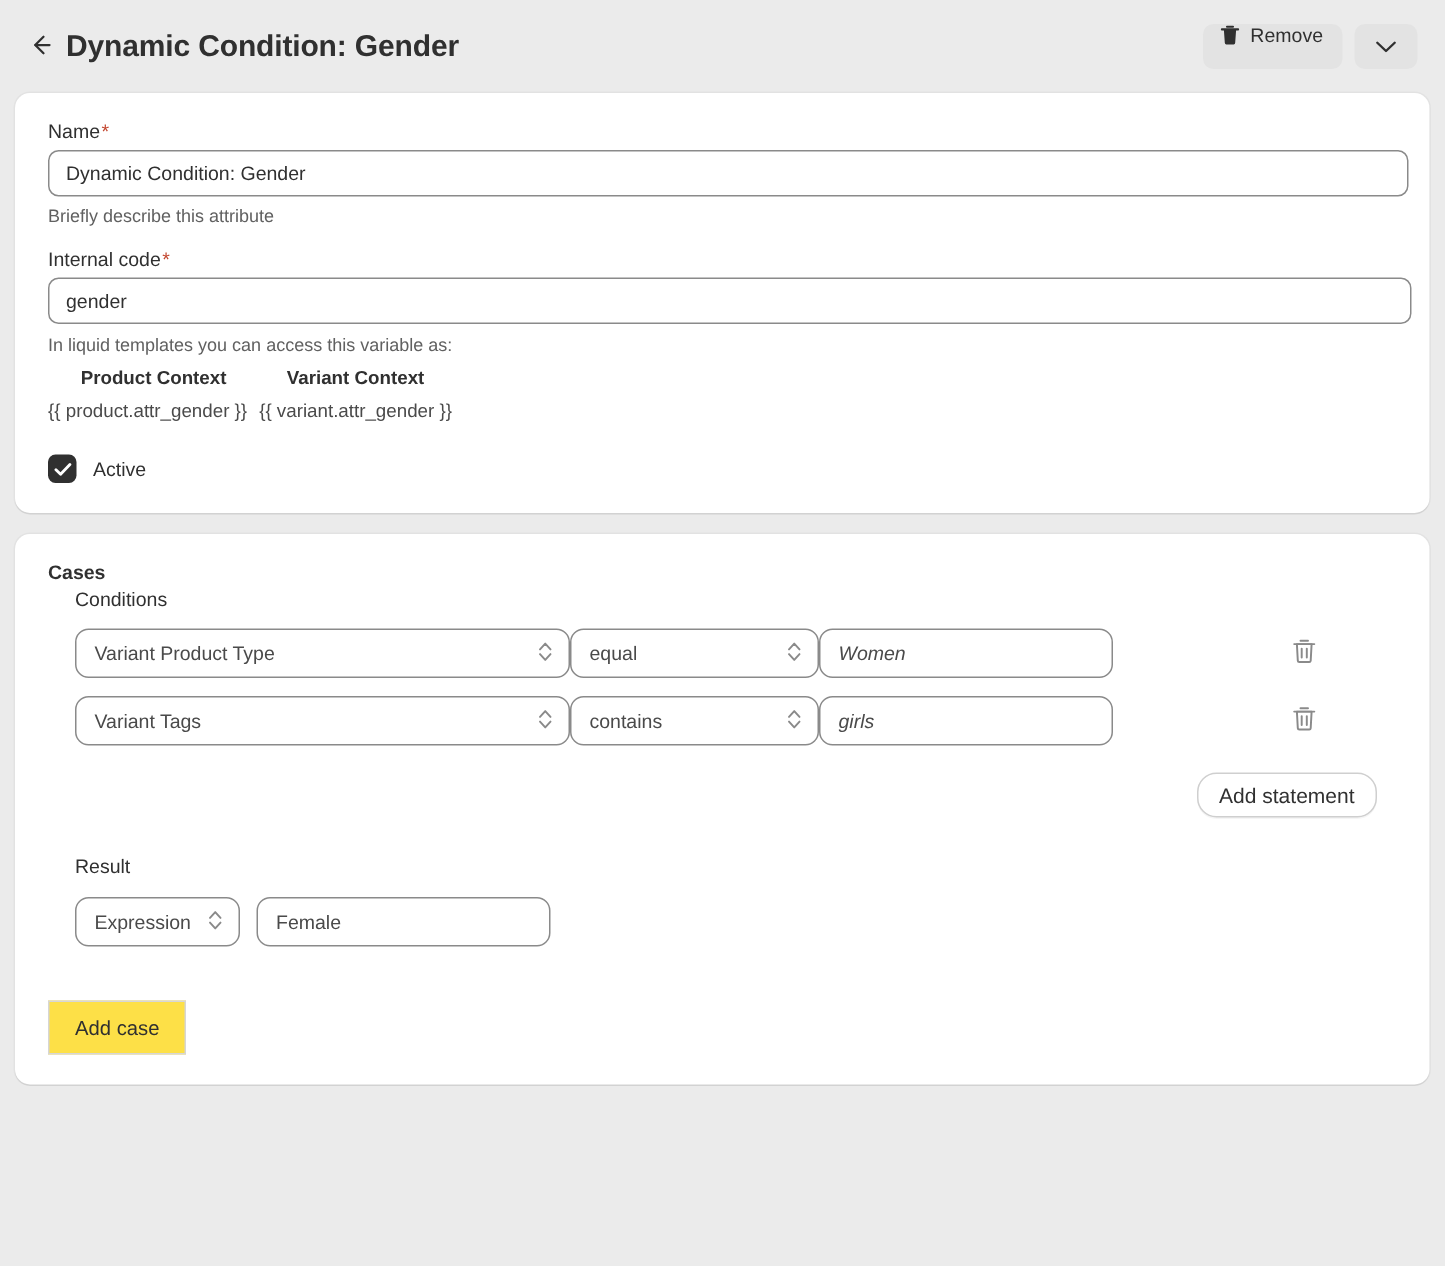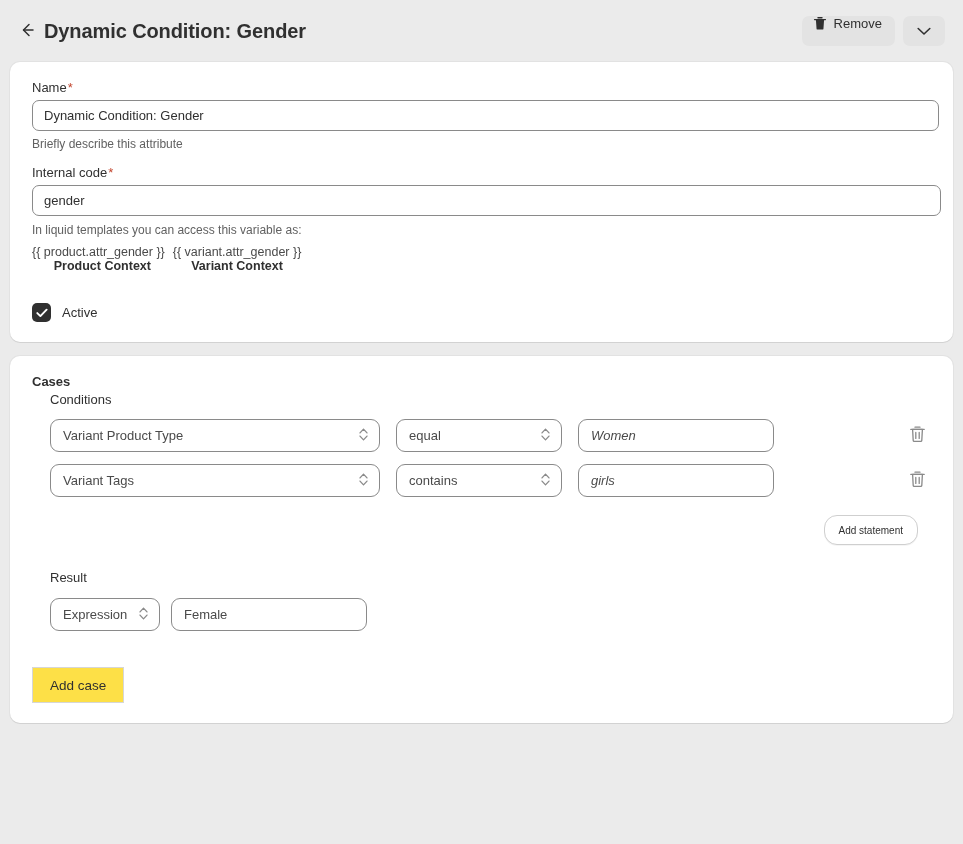--- a/index.html
+++ b/index.html
@@ -150,21 +150,20 @@
     cursor: pointer;
   }
   .sub-label {
     font-size: 13px;
     color: #303030;
     margin: 3px 0 0 18px;
   }
   .rows-wrap { margin: 12px 0 0 18px; }
   .cond-row {
     display: flex; align-items: center;
-    gap: 16px;
     margin-bottom: 12px;
   }
   .select-box {
     position: relative;
     height: 33px;
     border: 1px solid #8a8a8a;
     border-radius: 9px;
     background: #fff;
     display: flex; align-items: center;
     padding: 0 30px 0 12px;
@@ -206,21 +205,21 @@
     display: flex; justify-content: flex-end;
     margin-top: 18px;
     padding-right: 23px;
   }
   .btn-outline {
     height: 30px;
     padding: 0 14px;
     background: #fff;
     border: 1px solid #cfcfcf;
     border-radius: 13px;
-    font-size: 10px;
+    font-size: 14px;
     color: #303030;
     font-family: "Liberation Sans", sans-serif;
     cursor: pointer;
     box-shadow: 0 1px 0 rgba(0,0,0,0.04);
   }
   .result-label {
     font-size: 13px;
     color: #303030;
     margin: 24px 0 0 18px;
     height: 15px;
@@ -303,26 +302,26 @@
     <div class="field-label" style="margin-top:14px;">
       <span>Internal code</span><span class="req">*</span>
     </div>
     <input class="text-input" type="text" value="gender" style="">
 
     <div class="liquid-note">In liquid templates you can access this variable as:</div>
 
     <table class="liquid-table">
       <tbody>
           <tr>
+        <th>Product Context</th>
+        <th>Variant Context</th>
+      </tr>
+      <tr>
         <td>{{ product.attr_gender }}</td>
         <td>{{ variant.attr_gender }}</td>
-      </tr>
-      <tr>
-        <th>Product Context</th>
-        <th>Variant Context</th>
       </tr>
     </tbody>
       </table>
 
     <div class="checkbox-row">
       <span class="checkbox">
         <span>
           <svg width="12" height="10" viewBox="0 0 12 10" fill="none">
             <path d="M1.3 5.1L4.4 8.1L10.6 1.7" stroke="#ffffff" stroke-width="1.9" stroke-linecap="round" stroke-linejoin="round"></path>
           </svg>

